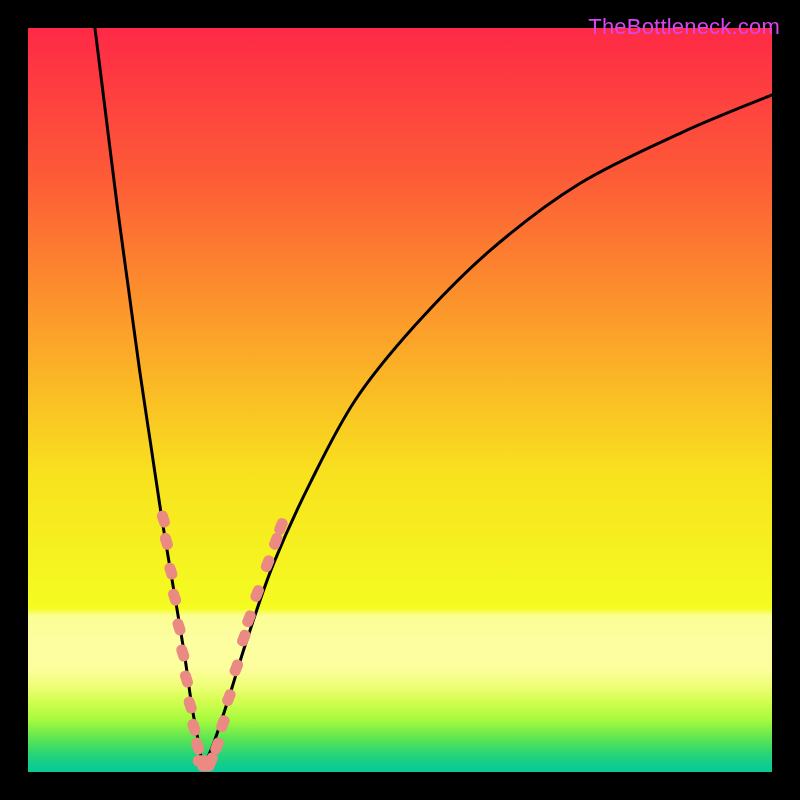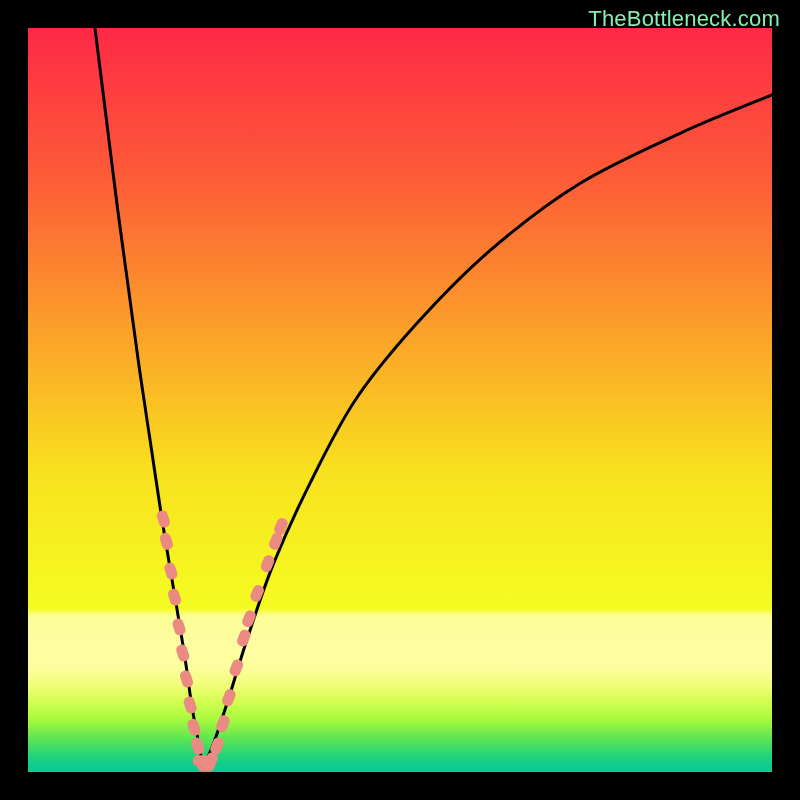--- a/index.html
+++ b/index.html
@@ -19,25 +19,26 @@
   .plot {
     position: absolute;
     background: #000;
   }
   .gradient {
     position: absolute;
     inset: 0;
   }
   .watermark {
     position: absolute;
-    color: #86efac;
+    color: #d946ef;
     font-size: 22px;
     font-weight: 400;
     letter-spacing: 0.2px;
     white-space: nowrap;
+    margin-top: 8px;
   }
   svg.curve {
     position: absolute;
     inset: 0;
     width: 100%;
     height: 100%;
     overflow: visible;
   }
 </style>
 </head>

